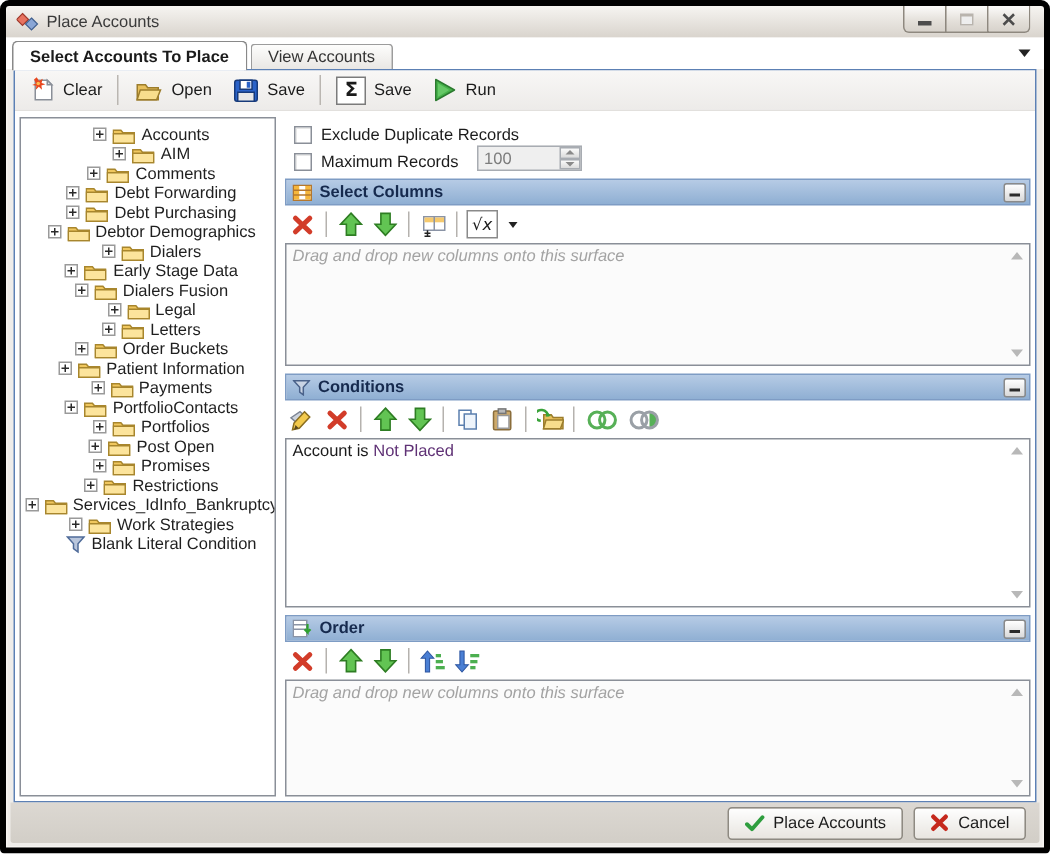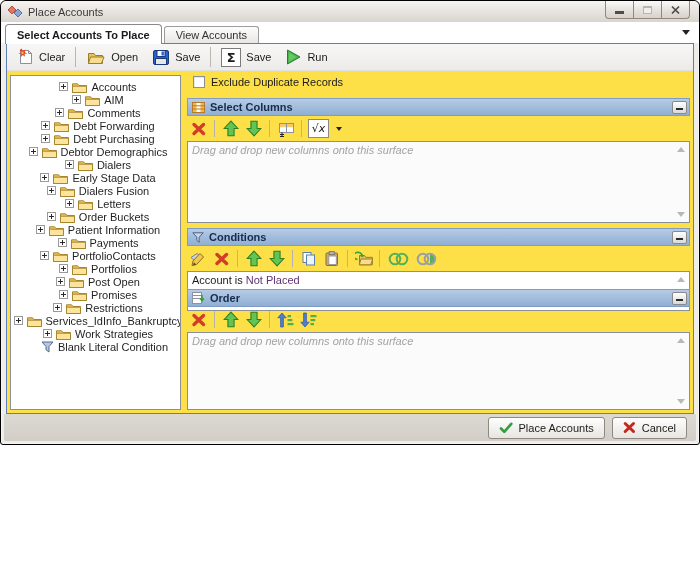--- a/index.html
+++ b/index.html
@@ -1,18 +1,18 @@
 <!DOCTYPE html>
 <html><head>
 <meta charset="utf-8">
 <style>
   * { box-sizing: border-box; margin: 0; padding: 0; }
   html,body { width:700px; height:569px; overflow:hidden; background:#fff;
     font-family:"Liberation Sans","DejaVu Sans",sans-serif; font-size:11px; color:#1b1b1b; }
-  .window { width:700px; height:445px; border:1px solid #000000; border-radius:6px 6px 3px 3px;
+  .window { width:700px; height:569px; border:4px solid #000000; border-radius:6px 6px 3px 3px;
     background:#efedea; display:flex; flex-direction:column; position:relative;
     box-shadow: inset 0 0 0 1px #f7f5f2; }
   
   .titlebar { height:21px; flex:none; display:flex; align-items:center; padding-left:7px;
     background:linear-gradient(#f6f4f1,#d9d4cd); border-radius:6px 6px 0 0; position:relative; }
   .title-text { margin-left:5px; color:#3a3a3a; font-size:11px; }
   .winbtns { position:absolute; top:0; right:9px; display:flex; }
   .winbtn { width:29px; height:18px; background:linear-gradient(#fcfbfa,#e3dfd9 60%,#d7d2cb);
     border:1px solid #8e887f; border-top:none; margin-left:-1px;
     display:flex; align-items:center; justify-content:center; }
@@ -24,21 +24,21 @@
   .tabstrip { height:21px; flex:none; background:#fff; display:flex; align-items:flex-end;
     padding-left:4px; position:relative; z-index:3; }
   .tab { display:flex; align-items:center; padding:0 11px; cursor:default; }
   .tab.active { height:20px; background:#fff; border:1px solid #898989; border-bottom:none;
     border-radius:4px 4px 0 0; font-weight:bold; margin-bottom:-1px; z-index:4; }
   .tab.inactive { height:17px; background:linear-gradient(#fdfdfc,#e9e7e4);
     border:1px solid #9c9c9c; border-bottom:none; border-radius:3px 3px 0 0; margin-left:2px; color:#333; }
   .tab-overflow { position:absolute; right:9px; top:8px; width:0; height:0;
     border-left:4px solid transparent; border-right:4px solid transparent; border-top:5px solid #222; }
   
-  .container { flex:1; margin:0 5px; border:1px solid #5c80b4; background:#fde047;
+  .container { flex:1; margin:0 5px; border:1px solid #5c80b4; background:#ffffff;
     display:flex; flex-direction:column; min-height:0; }
   .toolbar { height:27px; flex:none; display:flex; align-items:center; padding:0 3px;
     background:linear-gradient(#f8f7f6,#edebe9); border-bottom:1px solid #e2e0dd; }
   .tbtn { display:flex; align-items:center; gap:5px; padding:2px 6px; border:1px solid transparent; border-radius:2px; }
   .tsep { width:1px; height:20px; background:#bab6b1; margin:0 3px; flex:none; }
   .sigma-box { width:20px; height:19px; border:1px solid #7b7b7b; background:#fff;
     display:flex; align-items:center; justify-content:center; font-size:13px; font-weight:bold;
     font-family:"DejaVu Sans",sans-serif; }
   
   .content { flex:1; display:flex; padding:4px 3px 3px 3px; gap:6px; min-height:0; }
@@ -47,21 +47,21 @@
   .tree-row { height:13px; display:flex; align-items:center; white-space:nowrap;justify-content:center; }
   .expander { position:relative; width:9px; height:9px; border:1px solid #9a9a9a; background:#fff;
     flex:none; margin:0 4px 0 2px; }
   .expander::before { content:''; position:absolute; left:1px; right:1px; top:3px; height:1px; background:#2a2a2a; }
   .expander::after  { content:''; position:absolute; top:1px; bottom:1px; left:3px; width:1px; background:#2a2a2a; }
   .ticon { flex:none; margin-right:4px; display:flex; align-items:center; }
   .tspacer { width:15px; flex:none; }
   .tree-label { color:#1f1f1f; }
   
   .rightcol { flex:1; display:flex; flex-direction:column; min-height:0; min-width:0; }
-  .optrow { display:flex; align-items:flex-start; height:17px; margin:1px 0 0 6px; flex:none; }
+  .optrow { display:flex; align-items:flex-end; height:17px; margin:1px 0 0 6px; flex:none; }
   .checkbox { width:12px; height:12px; border:1px solid #8a8f98; background:#fff; margin-right:6px; flex:none;
     box-shadow: inset 1px 1px 0 #e8e8e8; }
   .spinbox { width:70px; height:17px; margin-left:12px; border:1px solid #a8acb2; background:#efefef;
     color:#7d7d7d; position:relative; padding:2px 16px 0 4px; }
   .spinbtns { position:absolute; right:0; top:0; bottom:0; width:14px; display:flex; flex-direction:column; }
   .spinbtn { flex:1; background:linear-gradient(#fbfbfb,#dcdcdc); border:1px solid #a8acb2;
     display:flex; align-items:center; justify-content:center; }
   .spin-up-arr { width:0; height:0; border-left:3px solid transparent; border-right:3px solid transparent; border-bottom:3px solid #8a8a8a; }
   .spin-dn-arr { width:0; height:0; border-left:3px solid transparent; border-right:3px solid transparent; border-top:3px solid #8a8a8a; }
   
@@ -283,20 +283,30 @@
             <span class="tree-label">Dialers Fusion</span>
           </div>
           <div class="tree-row">
             <span class="expander"></span>
             <span class="ticon">
               <svg width="15" height="12" viewBox="0 0 15 12">
                 <path d="M0.5,2.8 H5.6 L7,4.5 H14.5 V11.5 H0.5 Z" fill="#f0c75e" stroke="#a8862d"></path>
                 <path d="M0.5,5.2 H14.5 V11.5 H0.5 Z" fill="#fce49c" stroke="#a8862d"></path>
               </svg>
             </span>
+            <span class="tree-label">Legal</span>
+          </div>
+          <div class="tree-row">
+            <span class="expander"></span>
+            <span class="ticon">
+              <svg width="15" height="12" viewBox="0 0 15 12">
+                <path d="M0.5,2.8 H5.6 L7,4.5 H14.5 V11.5 H0.5 Z" fill="#f0c75e" stroke="#a8862d"></path>
+                <path d="M0.5,5.2 H14.5 V11.5 H0.5 Z" fill="#fce49c" stroke="#a8862d"></path>
+              </svg>
+            </span>
             <span class="tree-label">Letters</span>
           </div>
           <div class="tree-row">
             <span class="expander"></span>
             <span class="ticon">
               <svg width="15" height="12" viewBox="0 0 15 12">
                 <path d="M0.5,2.8 H5.6 L7,4.5 H14.5 V11.5 H0.5 Z" fill="#f0c75e" stroke="#a8862d"></path>
                 <path d="M0.5,5.2 H14.5 V11.5 H0.5 Z" fill="#fce49c" stroke="#a8862d"></path>
               </svg>
             </span>
@@ -401,20 +411,35 @@
             </span>
             <span class="tree-label">Blank Literal Condition</span>
           </div>
         </div>
 
       <div class="rightcol">
 
         <div class="optrow">
           <span class="checkbox"></span>
           <span>Exclude Duplicate Records</span>
+        </div>
+        <div class="optrow">
+          <span class="checkbox"></span>
+          <span>Maximum Records</span>
+          <span class="spinbox">
+            <span>100</span>
+            <span class="spinbtns">
+              <span class="spinbtn">
+                  <span class="spin-up-arr"></span>
+                </span>
+              <span class="spinbtn">
+                  <span class="spin-dn-arr"></span>
+                </span>
+            </span>
+          </span>
         </div>
 
         <div class="panel">
           <div class="phead">
             <span>
               <svg width="13" height="11" viewBox="0 0 13 11">
                 <rect x="0.5" y="0.5" width="12" height="10" fill="#fff" stroke="#b5782e"></rect>
                 <rect x="1" y="1" width="3.5" height="9" fill="#f6b73c"></rect>
                 <rect x="8.5" y="1" width="3.5" height="9" fill="#f6b73c"></rect>
                 <line x1="0.5" y1="3.8" x2="12.5" y2="3.8" stroke="#b5782e"></line>

